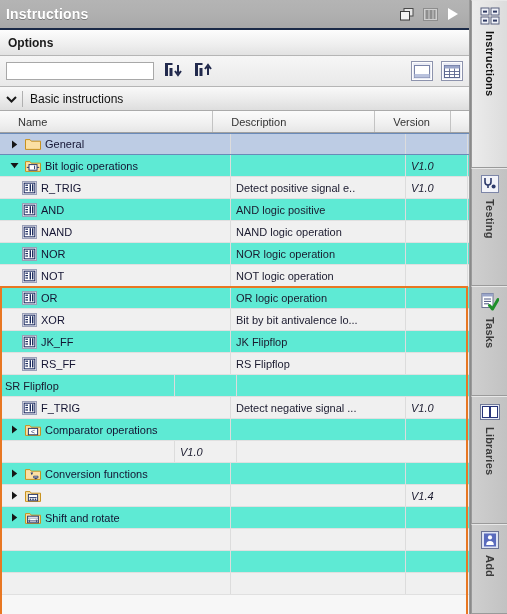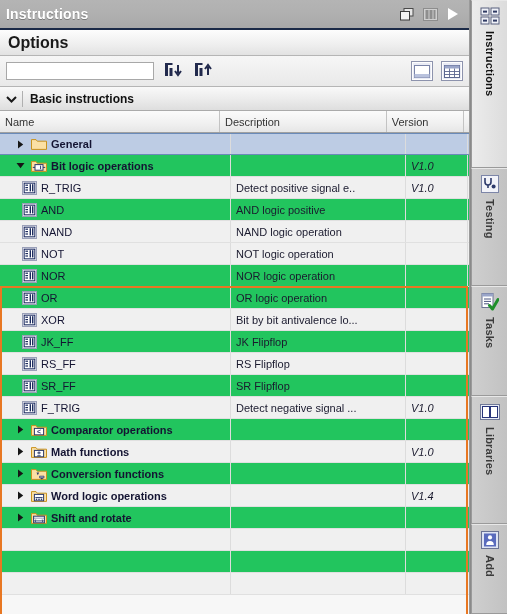--- a/index.html
+++ b/index.html
@@ -30,21 +30,21 @@
   .tb-icons span { display:inline-flex; align-items:center; justify-content:center;
                    cursor:pointer; }
 
   
   .options {
     height:26px; flex:0 0 26px;
     background:linear-gradient(to bottom,#fdfdfd 0%, #eeeeee 60%, #e2e2e2 100%);
     border-bottom:1px solid #b5b5b5;
     display:flex; align-items:center; padding-left:8px;
   }
-  .options .lbl { font-size:16px; font-weight:bold; color:#1a1a1a; }
+  .options .lbl { font-size:12px; font-weight:bold; color:#1a1a1a; }
 
   
   .toolbar {
     height:31px; flex:0 0 31px;
     background:linear-gradient(to bottom,#f6f6f6 0%, #e9e9e9 100%);
     border-bottom:1px solid #b5b5b5;
     display:flex; align-items:center; padding:0 6px; gap:8px;
   }
   .searchbox {
     width:148px; height:18px; background:#fff;
@@ -62,60 +62,60 @@
   
   .section {
     height:24px; flex:0 0 24px;
     background:linear-gradient(to bottom,#f9f9f9 0%, #ebebeb 55%, #dedede 100%);
     border-bottom:1px solid #aaaaaa;
     display:flex; align-items:center;
   }
   .section .caret { width:22px; text-align:center; font-size:11px; color:#222;
                     cursor:pointer; }
   .section .sep { width:1px; height:16px; background:#b0b0b0; margin-right:7px; }
-  .section .txt { font-size:12px; font-weight:bold; color:#111; }
+  .section .txt { font-size:12px; font-weight:normal; color:#111; }
 
   
   .colhead {
     height:22px; flex:0 0 22px; display:flex;
     background:linear-gradient(to bottom,#fbfbfb 0%,#f0f0f0 60%,#e6e6e6 100%);
     border-bottom:1px solid #a0a0a0;
     font-size:11px; color:#333;
   }
-  .colhead div { display:flex; align-items:center; padding-left:5px;
+  .colhead div { display:flex; align-items:center; padding-left:18px;
                  border-right:1px solid #c3c3c3; cursor:pointer; }
   .ch-name { width:231px; }
   .ch-desc { width:175px; }
   .ch-ver  { width:81px; }
   .ch-end  { flex:1; border-right:none !important; }
 
   
   .treewrap { flex:1; position:relative; overflow:hidden; background:#f7f7f7; }
   .tree { position:absolute; inset:0; }
 
   .row { height:22px; display:flex; border-bottom:1px solid #e0e0e0; font-size:11px; }
   .row.odd  { background:#f0f0f0; }
-  .row.even { background:#22c55e; }
+  .row.even { background:#5eead4; }
   .row.sel  { background:#bdcce4; border-top:1px solid #6a8ab8; border-bottom:1px solid #6a8ab8; }
   .c-name { width:231px; display:flex; align-items:center; border-right:1px solid #dcdcdc;
             overflow:hidden; white-space:nowrap; }
   .c-desc { width:175px; display:flex; align-items:center; padding-left:5px;
             border-right:1px solid #dcdcdc; overflow:hidden; white-space:nowrap;
             color:#1a1a2e; }
   .c-ver  { width:62px; display:flex; align-items:center; padding-left:5px;
             border-right:1px solid #dcdcdc; color:#1a1a2e;font-style:italic; }
   .c-end  { flex:1; }
 
   .arrow { width:20px; flex:0 0 20px; display:flex; align-items:center;
            justify-content:center; cursor:pointer; }
   .ico { width:18px; flex:0 0 18px; display:flex; align-items:center;
          justify-content:center; }
   .lbl-name { color:#141432; padding-left:3px; }
 
-  .indent1 { padding-left:10px;font-weight:bold; }
+  .indent1 { padding-left:4px; }
   .indent2 { }
 
   
   .focusframe {
     position:absolute; left:0; top:153px; width:468px; height:432px;
     border:2px solid #e87722; pointer-events:none; z-index:5;
   }
 
   
   .strip { width:37px; height:614px; background:#d4d0c8;
@@ -313,20 +313,40 @@
                   <rect x="7.6" y="3.2" width="1.4" height="7.2" fill="#1b2a5e"></rect>
                   <rect x="10.0" y="3.2" width="1.4" height="7.2" fill="#1b2a5e"></rect>
                 </svg>
               </span>
               <span class="lbl-name">NAND</span>
             </div>
             <div class="c-desc">NAND logic operation</div>
             <div class="c-ver"></div>
             <div class="c-end"></div>
           </div>
+          <div class="row even">
+            <div class="c-name indent2">
+              <span class="arrow"></span>
+              <span class="ico">
+                <svg width="15" height="14" viewBox="0 0 15 14">
+                  <rect x="0.5" y="0.5" width="14" height="13" fill="#e8eaf2" stroke="#9aa0b8"></rect>
+                  <rect x="2.2" y="2.2" width="10.6" height="9.6" fill="#ffffff" stroke="#1b2a5e"></rect>
+                  <rect x="3.4" y="3.6" width="2.6" height="1.2" fill="#1b2a5e"></rect>
+                  <rect x="3.4" y="6.0" width="2.6" height="1.2" fill="#1b2a5e"></rect>
+                  <rect x="3.4" y="8.4" width="2.6" height="1.2" fill="#1b2a5e"></rect>
+                  <rect x="7.6" y="3.2" width="1.4" height="7.2" fill="#1b2a5e"></rect>
+                  <rect x="10.0" y="3.2" width="1.4" height="7.2" fill="#1b2a5e"></rect>
+                </svg>
+              </span>
+              <span class="lbl-name">NOR</span>
+            </div>
+            <div class="c-desc">NOR logic operation</div>
+            <div class="c-ver"></div>
+            <div class="c-end"></div>
+          </div>
           <div class="row odd">
             <div class="c-name indent2">
               <span class="arrow"></span>
               <span class="ico">
                 <svg width="15" height="14" viewBox="0 0 15 14">
                   <rect x="0.5" y="0.5" width="14" height="13" fill="#e8eaf2" stroke="#9aa0b8"></rect>
                   <rect x="2.2" y="2.2" width="10.6" height="9.6" fill="#ffffff" stroke="#1b2a5e"></rect>
                   <rect x="3.4" y="3.6" width="2.6" height="1.2" fill="#1b2a5e"></rect>
                   <rect x="3.4" y="6.0" width="2.6" height="1.2" fill="#1b2a5e"></rect>
                   <rect x="3.4" y="8.4" width="2.6" height="1.2" fill="#1b2a5e"></rect>
@@ -347,40 +367,20 @@
                 <svg width="15" height="14" viewBox="0 0 15 14">
                   <rect x="0.5" y="0.5" width="14" height="13" fill="#e8eaf2" stroke="#9aa0b8"></rect>
                   <rect x="2.2" y="2.2" width="10.6" height="9.6" fill="#ffffff" stroke="#1b2a5e"></rect>
                   <rect x="3.4" y="3.6" width="2.6" height="1.2" fill="#1b2a5e"></rect>
                   <rect x="3.4" y="6.0" width="2.6" height="1.2" fill="#1b2a5e"></rect>
                   <rect x="3.4" y="8.4" width="2.6" height="1.2" fill="#1b2a5e"></rect>
                   <rect x="7.6" y="3.2" width="1.4" height="7.2" fill="#1b2a5e"></rect>
                   <rect x="10.0" y="3.2" width="1.4" height="7.2" fill="#1b2a5e"></rect>
                 </svg>
               </span>
-              <span class="lbl-name">NOR</span>
-            </div>
-            <div class="c-desc">NOR logic operation</div>
-            <div class="c-ver"></div>
-            <div class="c-end"></div>
-          </div>
-          <div class="row even">
-            <div class="c-name indent2">
-              <span class="arrow"></span>
-              <span class="ico">
-                <svg width="15" height="14" viewBox="0 0 15 14">
-                  <rect x="0.5" y="0.5" width="14" height="13" fill="#e8eaf2" stroke="#9aa0b8"></rect>
-                  <rect x="2.2" y="2.2" width="10.6" height="9.6" fill="#ffffff" stroke="#1b2a5e"></rect>
-                  <rect x="3.4" y="3.6" width="2.6" height="1.2" fill="#1b2a5e"></rect>
-                  <rect x="3.4" y="6.0" width="2.6" height="1.2" fill="#1b2a5e"></rect>
-                  <rect x="3.4" y="8.4" width="2.6" height="1.2" fill="#1b2a5e"></rect>
-                  <rect x="7.6" y="3.2" width="1.4" height="7.2" fill="#1b2a5e"></rect>
-                  <rect x="10.0" y="3.2" width="1.4" height="7.2" fill="#1b2a5e"></rect>
-                </svg>
-              </span>
               <span class="lbl-name">OR</span>
             </div>
             <div class="c-desc">OR logic operation</div>
             <div class="c-ver"></div>
             <div class="c-end"></div>
           </div>
           <div class="row odd">
             <div class="c-name indent2">
               <span class="arrow"></span>
               <span class="ico">
@@ -434,35 +434,20 @@
                   <rect x="10.0" y="3.2" width="1.4" height="7.2" fill="#1b2a5e"></rect>
                 </svg>
               </span>
               <span class="lbl-name">RS_FF</span>
             </div>
             <div class="c-desc">RS Flipflop</div>
             <div class="c-ver"></div>
             <div class="c-end"></div>
           </div>
           <div class="row even">
-            <div class="c-name indent2">
-              <span class="arrow"></span>
-              <span class="ico">
-                <svg width="15" height="14" viewBox="0 0 15 14">
-                  <rect x="0.5" y="0.5" width="14" height="13" fill="#e8eaf2" stroke="#9aa0b8"></rect>
-                  <rect x="2.2" y="2.2" width="10.6" height="9.6" fill="#ffffff" stroke="#1b2a5e"></rect>
-                  <rect x="3.4" y="3.6" width="2.6" height="1.2" fill="#1b2a5e"></rect>
-                  <rect x="3.4" y="6.0" width="2.6" height="1.2" fill="#1b2a5e"></rect>
-                  <rect x="3.4" y="8.4" width="2.6" height="1.2" fill="#1b2a5e"></rect>
-                  <rect x="7.6" y="3.2" width="1.4" height="7.2" fill="#1b2a5e"></rect>
-                  <rect x="10.0" y="3.2" width="1.4" height="7.2" fill="#1b2a5e"></rect>
-                </svg>
-              </span>
-              <span class="lbl-name">SR_FF</span>
-            </div>
             <div class="c-desc">SR Flipflop</div>
             <div class="c-ver"></div>
             <div class="c-end"></div>
           </div>
           <div class="row odd">
             <div class="c-name indent2">
               <span class="arrow"></span>
               <span class="ico">
                 <svg width="15" height="14" viewBox="0 0 15 14">
                   <rect x="0.5" y="0.5" width="14" height="13" fill="#e8eaf2" stroke="#9aa0b8"></rect>
@@ -494,35 +479,20 @@
                   <text x="8" y="11" font-size="7" font-family="Liberation Sans,sans-serif" fill="#2c3a6b" text-anchor="middle">&lt;</text>
                 </svg>
               </span>
               <span class="lbl-name">Comparator operations</span>
             </div>
             <div class="c-desc"></div>
             <div class="c-ver"></div>
             <div class="c-end"></div>
           </div>
           <div class="row odd">
-            <div class="c-name indent1">
-              <span class="arrow">
-                <svg width="7" height="9" viewBox="0 0 7 9">
-                  <polygon points="1,0.5 6.2,4.5 1,8.5" fill="#161616"></polygon>
-                </svg>
-              </span>
-              <span class="ico">
-                <svg width="16" height="14" viewBox="0 0 16 14">
-                  <path d="M0.5 2.6 L5 2.6 L6.3 4.2 L15.5 4.2 L15.5 12.4 L0.5 12.4 Z" fill="#fbe0a4" stroke="#c8921f" stroke-width="1"></path>
-                  <rect x="3.4" y="5.4" width="9.2" height="6.4" fill="#ffffff" stroke="#2c3a6b"></rect>
-                  <path d="M8 6.4 V9.4 M6.3 7.9 H9.7 M6.3 10.8 H9.7" stroke="#2c3a6b" stroke-width="1"></path>
-                </svg>
-              </span>
-              <span class="lbl-name">Math functions</span>
-            </div>
             <div class="c-desc"></div>
             <div class="c-ver">V1.0</div>
             <div class="c-end"></div>
           </div>
           <div class="row even">
             <div class="c-name indent1">
               <span class="arrow">
                 <svg width="7" height="9" viewBox="0 0 7 9">
                   <polygon points="1,0.5 6.2,4.5 1,8.5" fill="#161616"></polygon>
                 </svg>
@@ -551,21 +521,20 @@
               <span class="ico">
                 <svg width="16" height="14" viewBox="0 0 16 14">
                   <path d="M0.5 2.6 L5 2.6 L6.3 4.2 L15.5 4.2 L15.5 12.4 L0.5 12.4 Z" fill="#fbe0a4" stroke="#c8921f" stroke-width="1"></path>
                   <rect x="3.4" y="5.4" width="9.2" height="6.4" fill="#ffffff" stroke="#2c3a6b"></rect>
                   <path d="M4.4 8.6 H11.6" stroke="#2c3a6b" stroke-width="1"></path>
                   <circle cx="5.5" cy="10.4" r="0.8" fill="#2c3a6b"></circle>
                   <circle cx="8" cy="10.4" r="0.8" fill="#2c3a6b"></circle>
                   <circle cx="10.5" cy="10.4" r="0.8" fill="#2c3a6b"></circle>
                 </svg>
               </span>
-              <span class="lbl-name">Word logic operations</span>
             </div>
             <div class="c-desc"></div>
             <div class="c-ver">V1.4</div>
             <div class="c-end"></div>
           </div>
           <div class="row even">
             <div class="c-name indent1">
               <span class="arrow">
                 <svg width="7" height="9" viewBox="0 0 7 9">
                   <polygon points="1,0.5 6.2,4.5 1,8.5" fill="#161616"></polygon>

